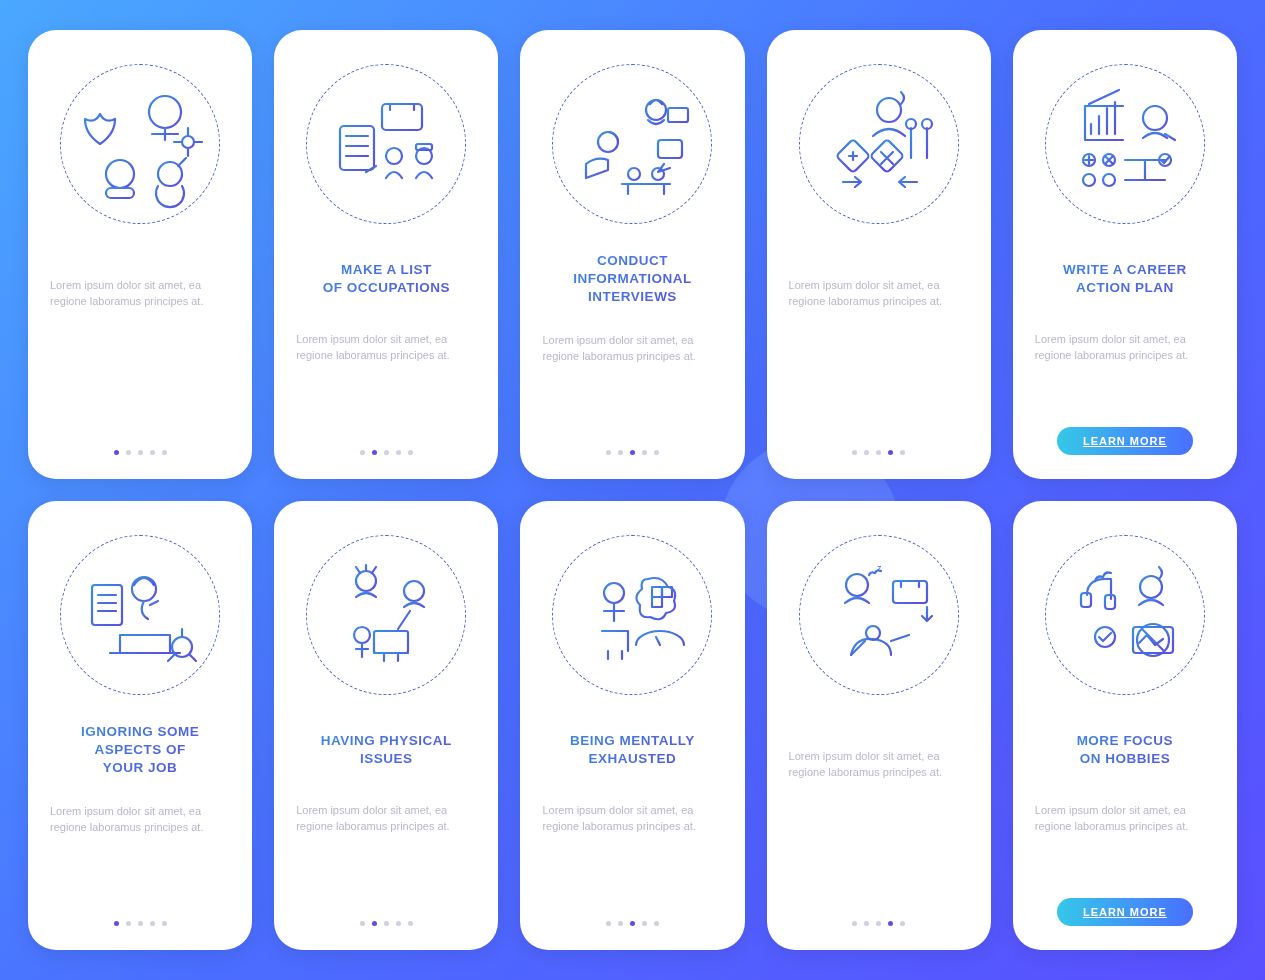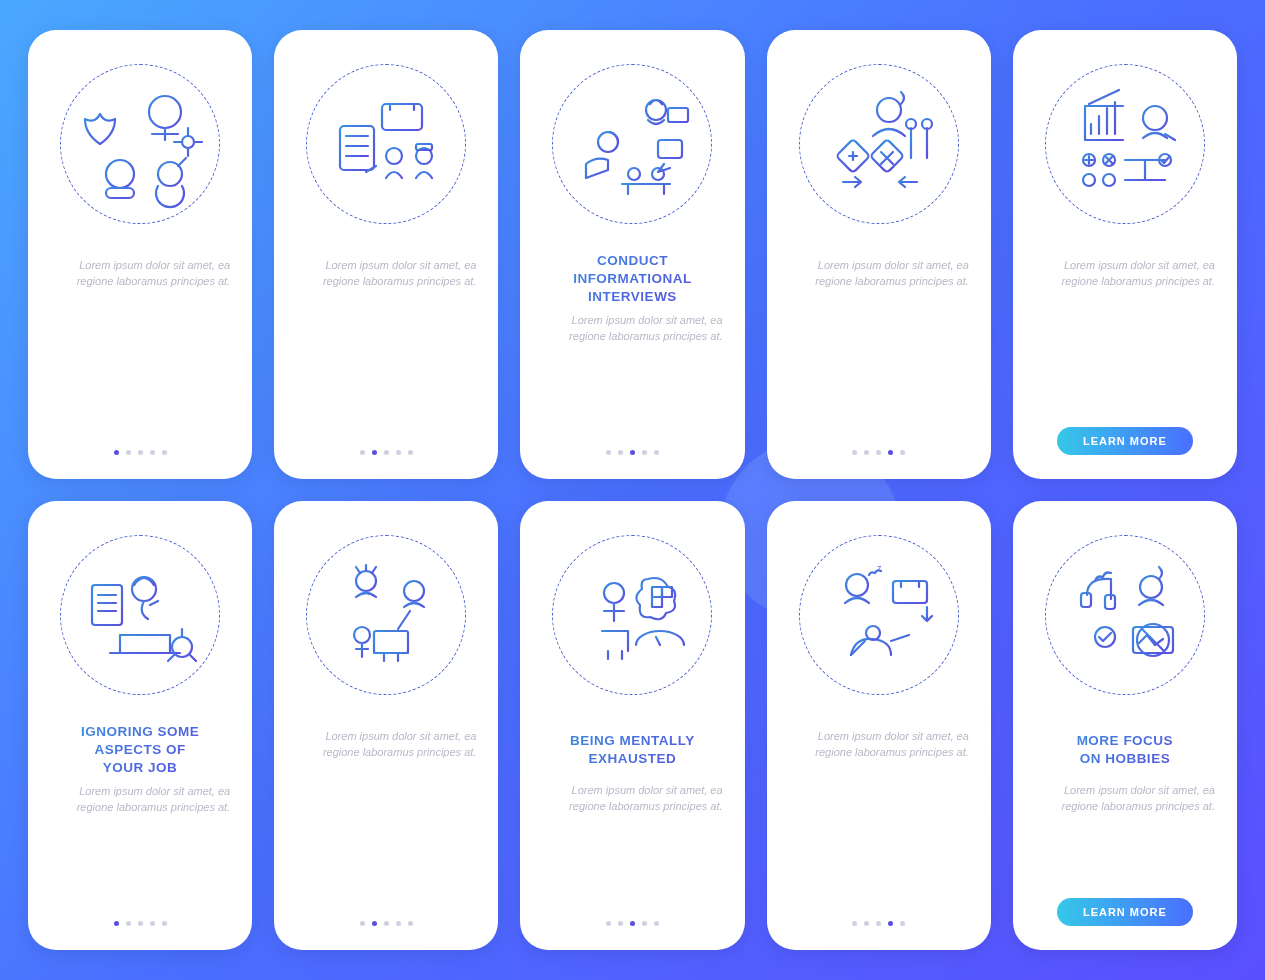--- a/index.html
+++ b/index.html
@@ -67,25 +67,24 @@
     min-height: 54px;
     display:flex;
     align-items:center;
     justify-content:center;
     white-space: pre-line;
     padding: 0 8px;
   }
   .body {
     font-size: 11px;
     color: #b8b8c8;
-    text-align: right;
+    text-align: left;
     line-height: 1.45;
-    margin-top: 6px;
+    margin-top: 26px;
     padding: 0 8px;
-    font-style: italic;
   }
   .dots {
     display: flex;
     gap: 7px;
     margin-top: auto;
     padding-top: 20px;
   }
   .dot {
     width: 5px; height: 5px;
     border-radius: 50%;
@@ -96,20 +95,21 @@
     margin-top: auto;
     padding: 8px 26px;
     border-radius: 20px;
     background: linear-gradient(90deg, #35c8e8, #4a6fff);
     color: #fff;
     font-size: 11px;
     font-weight: 600;
     letter-spacing: 1px;
     border: none;
     cursor: pointer;
+    text-decoration: underline;
   }
 </style>
 </head>
 <body>
 
 <div class="grid" id="grid">
     <div class="phone">
       <div class="illus">
         <svg viewBox="0 0 140 140">
           <defs>
@@ -152,20 +152,22 @@
         <path d="M50 98 l10 -6" stroke="url(#g)" stroke-width="2.2" fill="none" stroke-linecap="round" stroke-linejoin="round"></path>
         <rect x="66" y="30" width="40" height="26" rx="4" stroke="url(#g)" stroke-width="2.2" fill="none" stroke-linecap="round" stroke-linejoin="round"></rect>
           <path d="M74 36 v-6 h24 v6" stroke="url(#g)" stroke-width="2.2" fill="none" stroke-linecap="round" stroke-linejoin="round"></path>
         <circle cx="78" cy="82" r="8" stroke="url(#g)" stroke-width="2.2" fill="none" stroke-linecap="round" stroke-linejoin="round"></circle>
           <path d="M70 104 q8 -12 16 0" stroke="url(#g)" stroke-width="2.2" fill="none" stroke-linecap="round" stroke-linejoin="round"></path>
         <circle cx="108" cy="82" r="8" stroke="url(#g)" stroke-width="2.2" fill="none" stroke-linecap="round" stroke-linejoin="round"></circle>
           <path d="M100 104 q8 -12 16 0" stroke="url(#g)" stroke-width="2.2" fill="none" stroke-linecap="round" stroke-linejoin="round"></path>
           <rect x="100" y="70" width="16" height="6" rx="2" stroke="url(#g)" stroke-width="2.2" fill="none" stroke-linecap="round" stroke-linejoin="round"></rect>
         </svg>
       </div>
+      <div class="title">MAKE A LIST
+OF OCCUPATIONS</div>
       <div class="body">Lorem ipsum dolor sit amet, ea regione laboramus principes at.</div>
       <div class="dots">
         <div class="dot"></div>
         <div class="dot active"></div>
         <div class="dot"></div>
         <div class="dot"></div>
         <div class="dot"></div>
       </div>
     </div>
     <div class="phone">
@@ -254,20 +256,22 @@
           <path d="M30 86 l8 0 M34 82 l0 8" stroke="url(#g)" stroke-width="2.2" fill="none" stroke-linecap="round" stroke-linejoin="round"></path>
         <circle cx="54" cy="86" r="6" stroke="url(#g)" stroke-width="2.2" fill="none" stroke-linecap="round" stroke-linejoin="round"></circle>
           <path d="M50 82 l8 8 M58 82 l-8 8" stroke="url(#g)" stroke-width="2.2" fill="none" stroke-linecap="round" stroke-linejoin="round"></path>
         <circle cx="34" cy="106" r="6" stroke="url(#g)" stroke-width="2.2" fill="none" stroke-linecap="round" stroke-linejoin="round"></circle>
           <circle cx="54" cy="106" r="6" stroke="url(#g)" stroke-width="2.2" fill="none" stroke-linecap="round" stroke-linejoin="round"></circle>
         <path d="M70 86 h40 M70 106 h40 M90 86 v20" stroke="url(#g)" stroke-width="2.2" fill="none" stroke-linecap="round" stroke-linejoin="round"></path>
         <circle cx="110" cy="86" r="6" stroke="url(#g)" stroke-width="2.2" fill="none" stroke-linecap="round" stroke-linejoin="round"></circle>
           <path d="M106 86 l3 3 5 -6" stroke="url(#g)" stroke-width="2.2" fill="none" stroke-linecap="round" stroke-linejoin="round"></path>
         </svg>
       </div>
+      <div class="title">WRITE A CAREER
+ACTION PLAN</div>
       <div class="body">Lorem ipsum dolor sit amet, ea regione laboramus principes at.</div>
       <button class="cta">LEARN MORE</button>
     </div>
     <div class="phone">
       <div class="illus">
         <svg viewBox="0 0 140 140">
           <defs>
             <linearGradient id="g" x1="0" y1="0" x2="1" y2="1">
     <stop offset="0" stop-color="#3a8de0"></stop>
     <stop offset="1" stop-color="#5a4fdf"></stop>
@@ -310,20 +314,22 @@
         <path d="M40 52 q10 -8 20 0" stroke="url(#g)" stroke-width="2.2" fill="none" stroke-linecap="round" stroke-linejoin="round"></path>
         <circle cx="98" cy="46" r="10" stroke="url(#g)" stroke-width="2.2" fill="none" stroke-linecap="round" stroke-linejoin="round"></circle>
           <path d="M88 62 q10 -8 20 0" stroke="url(#g)" stroke-width="2.2" fill="none" stroke-linecap="round" stroke-linejoin="round"></path>
         <path d="M94 66 l-12 18" stroke="url(#g)" stroke-width="2.2" fill="none" stroke-linecap="round" stroke-linejoin="round"></path>
         <rect x="58" y="86" width="34" height="22" rx="2" stroke="url(#g)" stroke-width="2.2" fill="none" stroke-linecap="round" stroke-linejoin="round"></rect>
           <path d="M58 108 h34 M68 108 v8 M82 108 v8" stroke="url(#g)" stroke-width="2.2" fill="none" stroke-linecap="round" stroke-linejoin="round"></path>
         <circle cx="46" cy="90" r="8" stroke="url(#g)" stroke-width="2.2" fill="none" stroke-linecap="round" stroke-linejoin="round"></circle>
           <path d="M46 98 l0 14 M40 104 l12 0" stroke="url(#g)" stroke-width="2.2" fill="none" stroke-linecap="round" stroke-linejoin="round"></path>
         </svg>
       </div>
+      <div class="title">HAVING PHYSICAL
+ISSUES</div>
       <div class="body">Lorem ipsum dolor sit amet, ea regione laboramus principes at.</div>
       <div class="dots">
         <div class="dot"></div>
         <div class="dot active"></div>
         <div class="dot"></div>
         <div class="dot"></div>
         <div class="dot"></div>
       </div>
     </div>
     <div class="phone">

